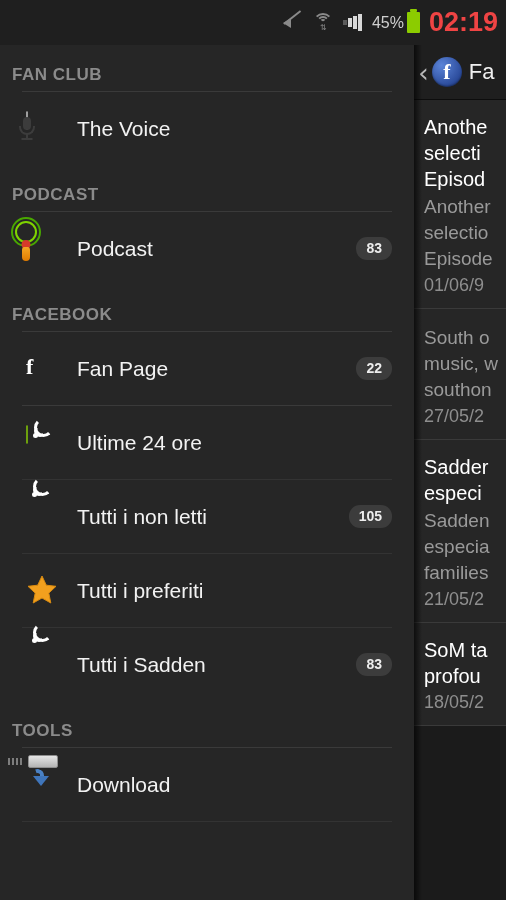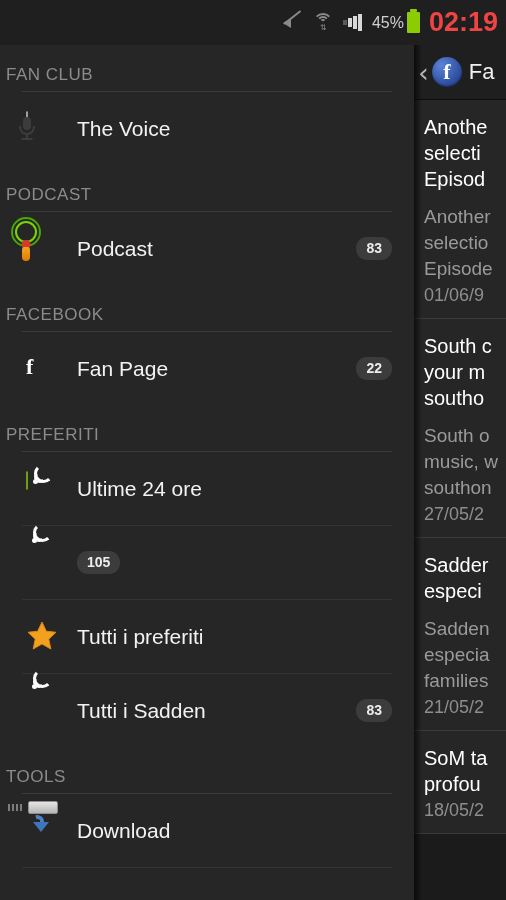--- a/index.html
+++ b/index.html
@@ -73,22 +73,22 @@
   }
 
   
   #sidebar {
     position: absolute; top: 45px; left: 0;
     width: 414px; height: 855px;
     background: #262626;
     overflow: hidden;
   }
   .section-header {
-    color: #8b8b8b; font-size: 17px; font-weight: normal;
-    letter-spacing: 0.5px; padding: 20px 0 6px 6px;
+    color: #8b8b8b; font-size: 17px; font-weight: bold;
+    letter-spacing: 0.5px; padding: 20px 0 6px 12px;
   }
   .divider { height: 1px; background: #3a3a3a; margin: 0 22px 0 22px; }
   .divider.inner { background: #333333; }
 
   .row {
     display: flex; align-items: center;
     height: 73px; padding: 0 22px 0 26px;
   }
   .row .ico {
     width: 34px; height: 34px; flex: 0 0 34px;
@@ -246,21 +246,21 @@
     border-bottom: 1px solid #3a3a3a;
     background: #262626;
     overflow: hidden;
   }
   .article .a-title {
     color: #ffffff; font-size: 20px; font-weight: normal;
     line-height: 26px; white-space: pre; overflow: hidden;
   }
   .article .a-snip {
     color: #9a9a9a; font-size: 19px; line-height: 26px;
-    white-space: pre; overflow: hidden; margin-top: 12px;
+    white-space: pre; overflow: hidden; margin-top: 2px;
   }
   .article .a-date {
     color: #8e8e8e; font-size: 18px; margin-top: 3px; white-space: nowrap;
   }
   #drawer-shadow {
     position: absolute; top: 45px; left: 414px;
     width: 8px; height: 855px;
     background: linear-gradient(to right, rgba(0,0,0,.65), rgba(0,0,0,0));
     pointer-events: none;
   }
@@ -313,23 +313,20 @@
       <div class="a-title">Anothe
 selecti
 Episod</div>
       <div class="a-snip">Another
 selectio
 Episode</div>
       <div class="a-date">01/06/9</div>
     </div>
 
     <div class="article">
-      <div class="a-title">South c
-your m
-southo</div>
       <div class="a-snip">South o
 music, w
 southon</div>
       <div class="a-date">27/05/2</div>
     </div>
 
     <div class="article">
       <div class="a-title">Sadder
 especi</div>
       <div class="a-snip">Sadden
@@ -378,21 +375,20 @@
     <div class="divider"></div>
 
     <div class="row">
       <span class="ico">
         <span class="ic-fb"><span class="f">f</span></span>
       </span>
       <span class="label">Fan Page</span>
       <span class="badge">22</span>
     </div>
 
-    <div class="section-header">PREFERITI</div>
     <div class="divider"></div>
 
     <div class="row">
       <span class="ico">
         <span class="ic-rss-sq">
           <span class="rssmark">
               <span class="d"></span>
               <span class="a a1"></span>
               <span class="a a2"></span>
             </span>
@@ -405,20 +401,21 @@
     <div class="row">
       <span class="ico">
         <span class="ic-rss-dome">
           <span class="rssmark">
               <span class="d"></span>
               <span class="a a1"></span>
               <span class="a a2"></span>
             </span>
         </span>
       </span>
+      <span class="label">Tutti i non letti</span>
       <span class="badge">105</span>
     </div>
     <div class="divider inner"></div>
 
     <div class="row">
       <span class="ico">
         <span class="ic-star">
           <svg width="32" height="32" viewBox="0 0 32 32">
             <path d="M16 2 L20.3 11.2 L30 12.3 L22.8 19.1 L24.8 29 L16 24 L7.2 29 L9.2 19.1 L2 12.3 L11.7 11.2 Z" fill="#f2a01e" stroke="#d88a10" stroke-width="1" stroke-linejoin="round"></path>
           </svg>

